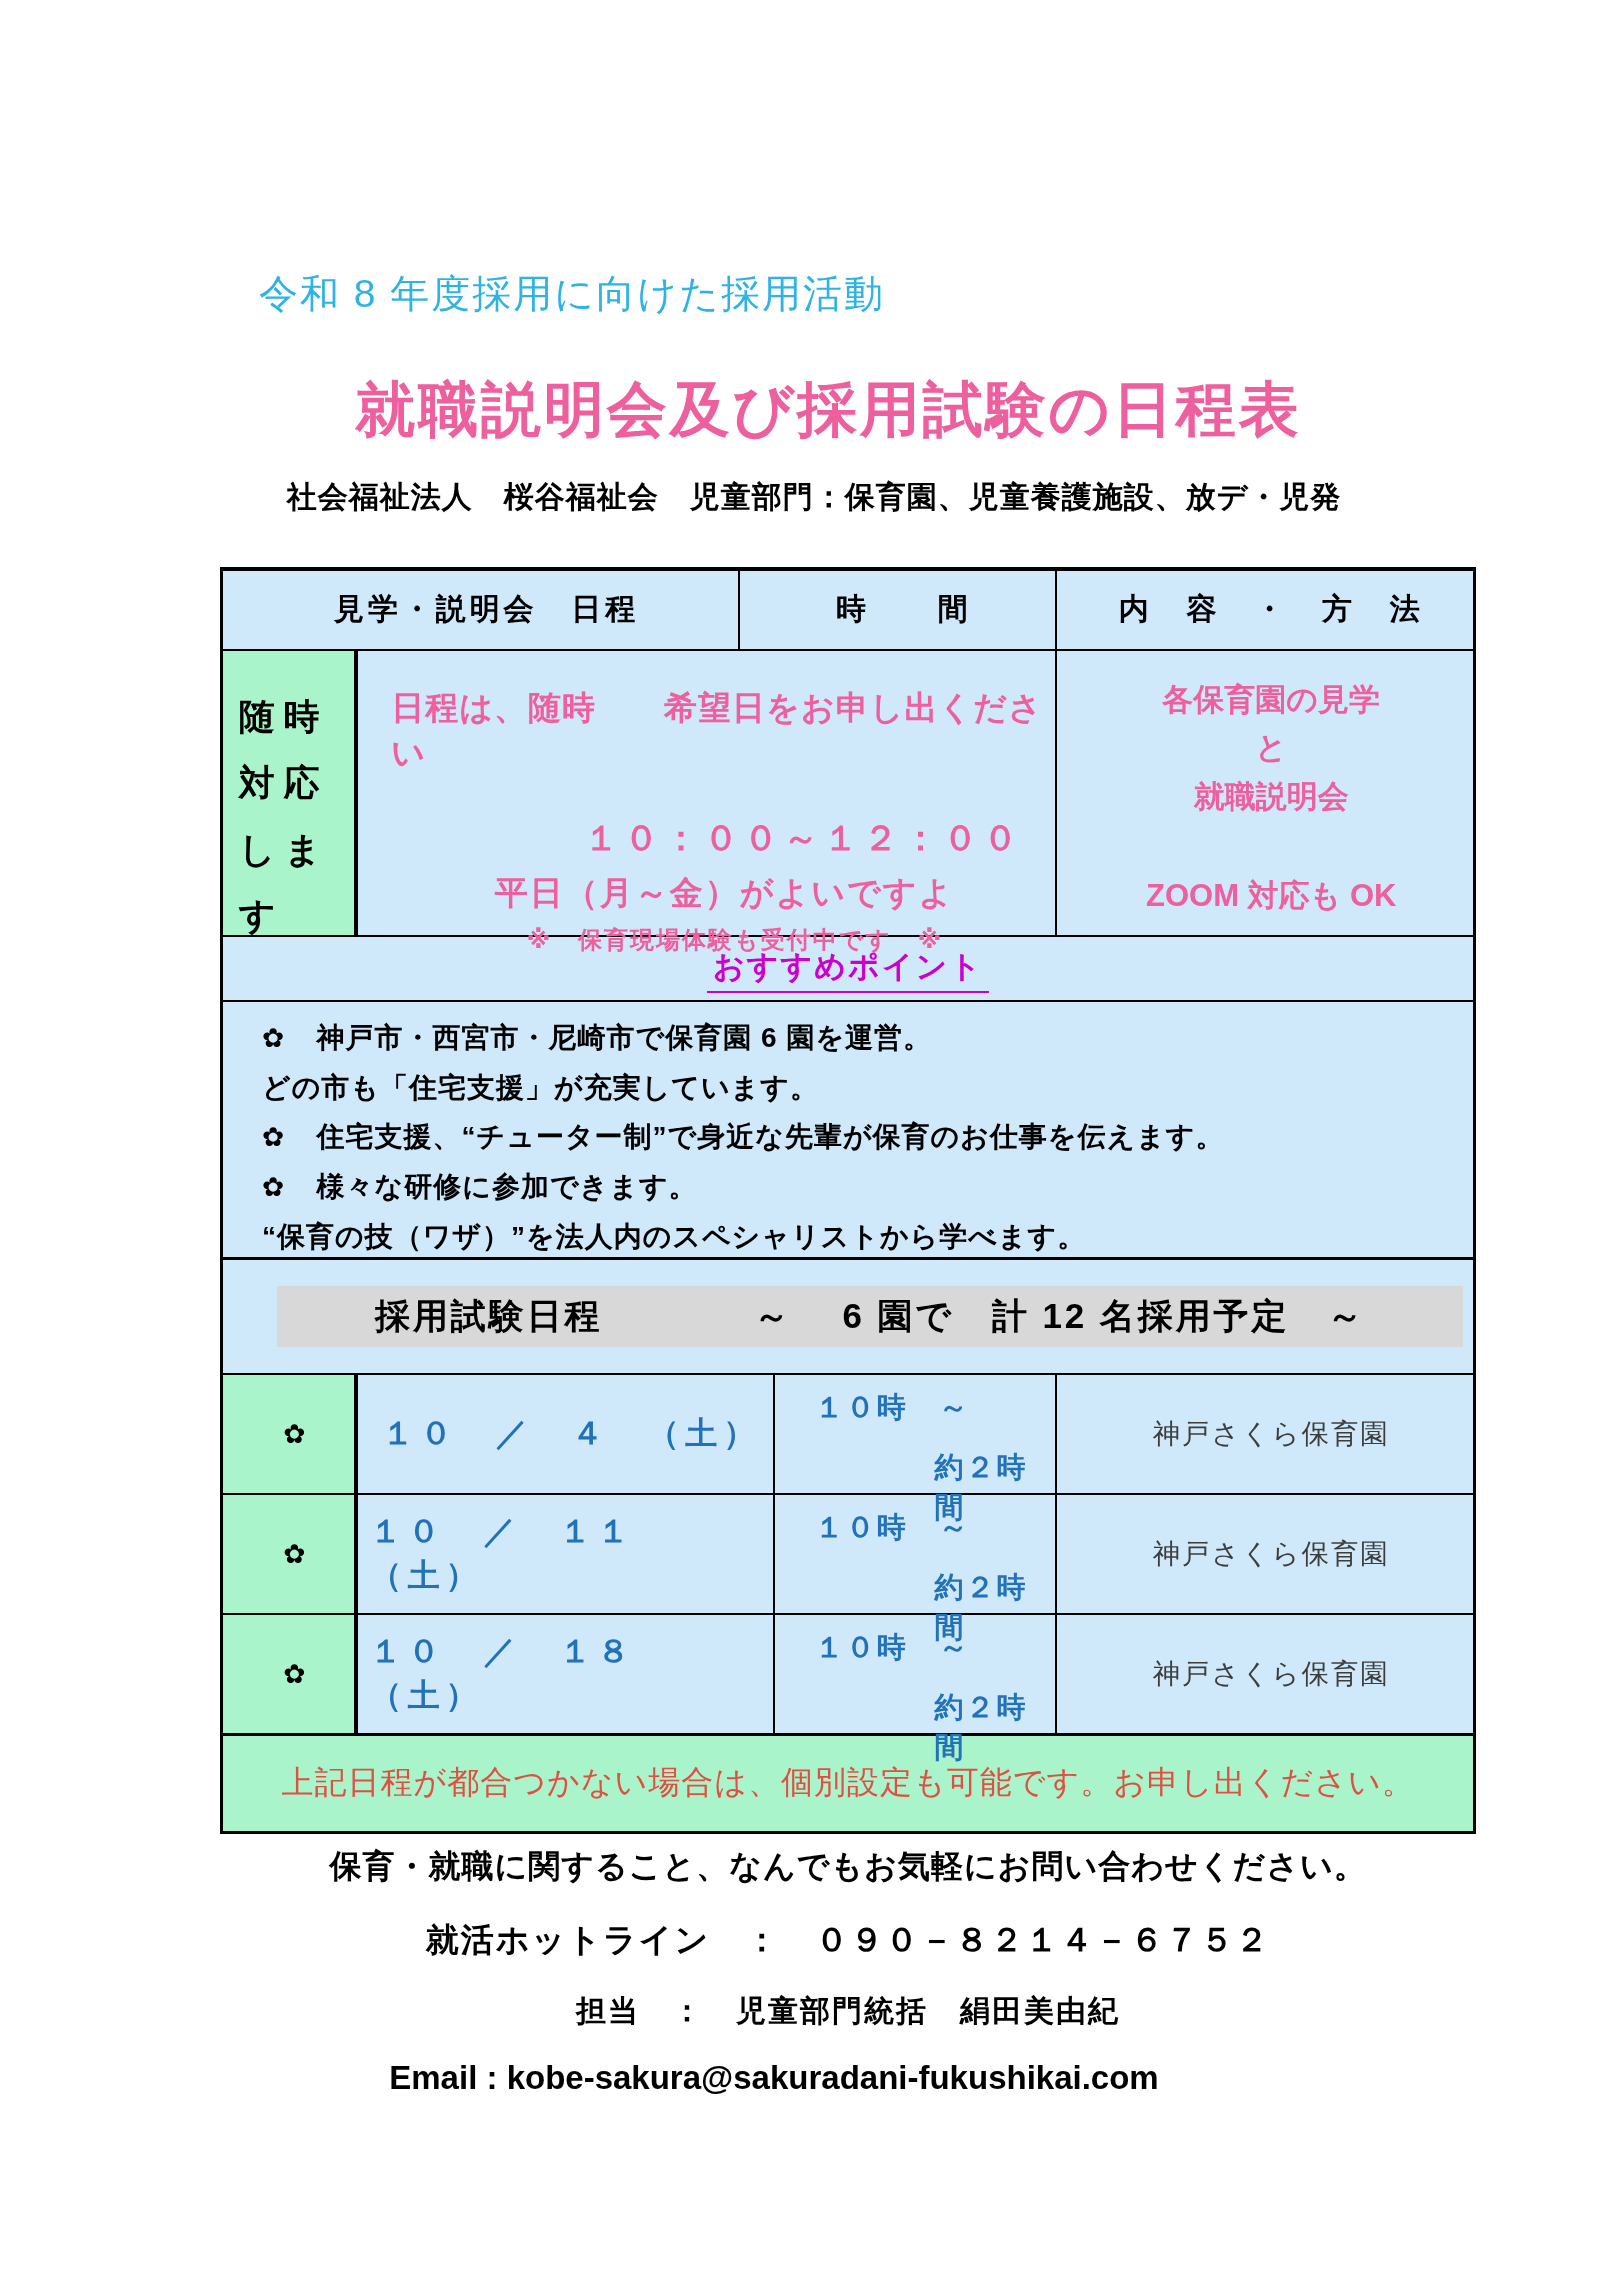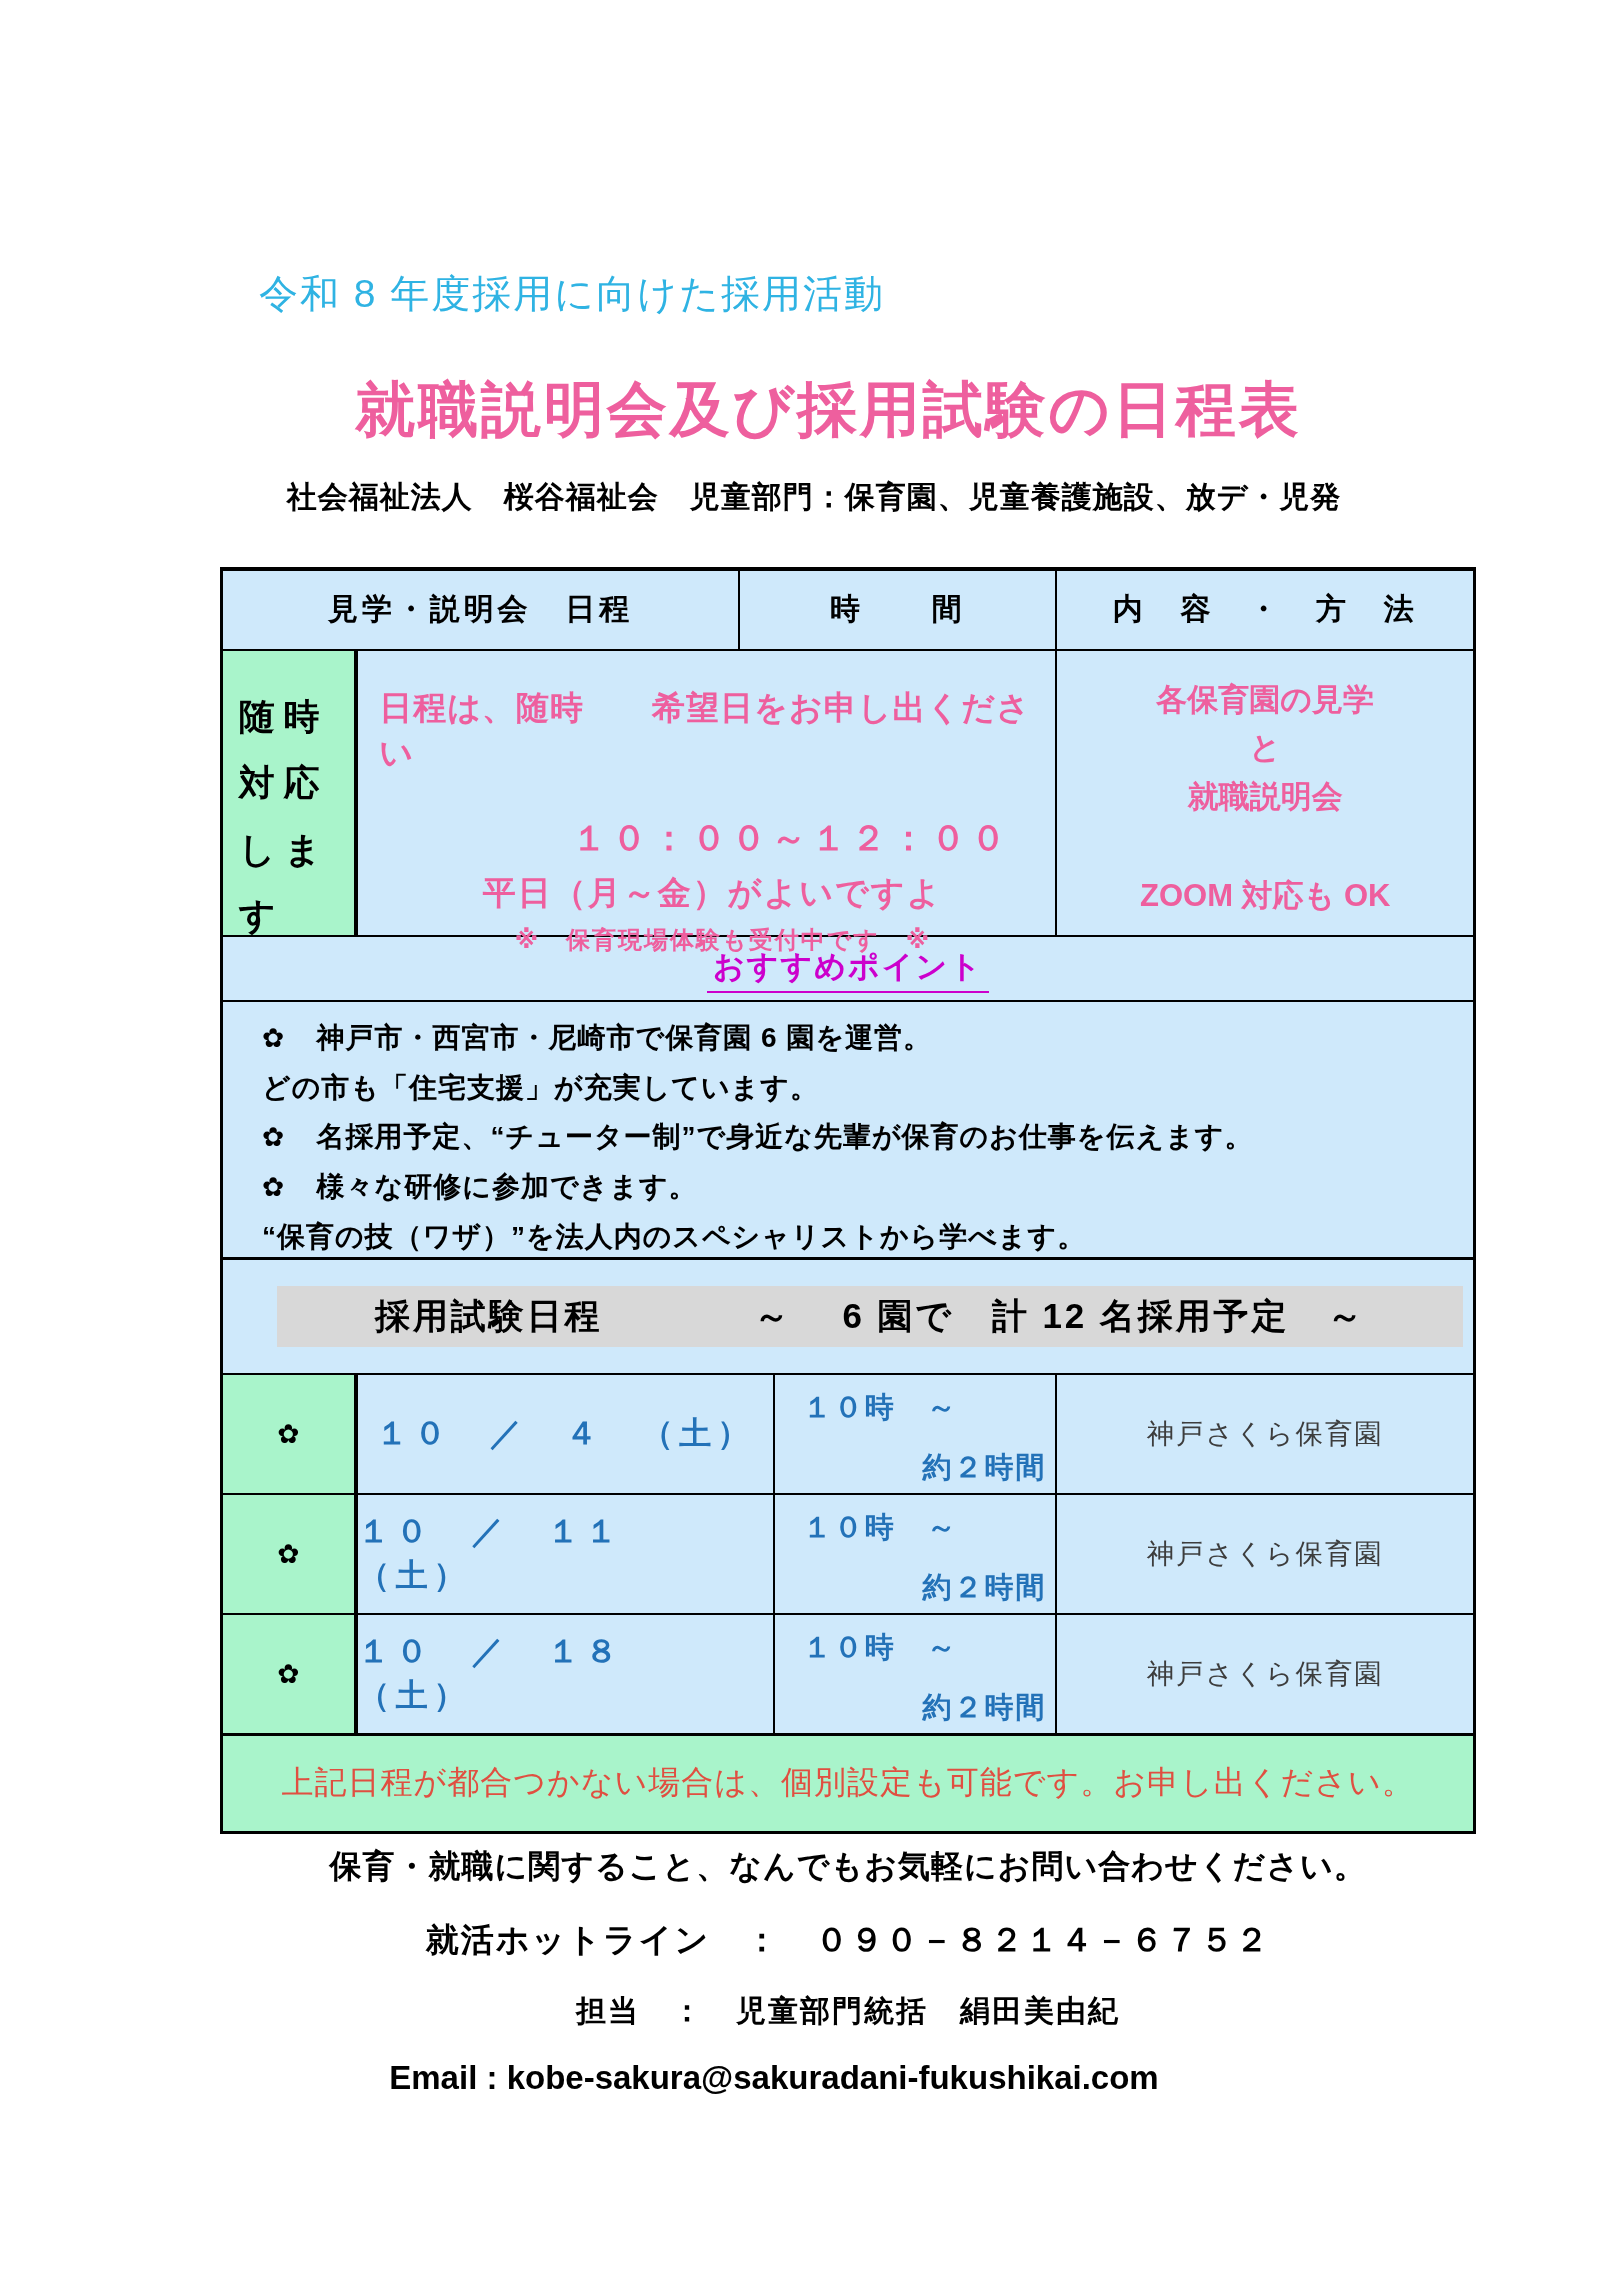--- a/index.html
+++ b/index.html
@@ -26,21 +26,21 @@
 
   
   .sched-table {
     margin-top:49px; width:1256px;
     border:3.9px solid #000; border-top-width:4.9px;
     background:var(--cell_blue,#cfe9fb);
   }
   .t-row { display:flex; border-top:2.9px solid #000; }
   .t-row.first { border-top:none; }
   .t-row.sep-thick { border-top-width:3.9px; }
-  .cell { position:relative; }
+  .cell { position:relative;padding-left:12px; }
   .cell + .cell { border-left:2px solid #000; }
   .cell.green { background:var(--cell_green,#a9f4cb); border-right:2px solid #000; }
   .cell.green + .cell { border-left-width:2px; }
 
   
   .row-header { height:78px; }
   .row-header .cell {
     display:flex; align-items:center; justify-content:center;
     font-size:30px; font-weight:bold; letter-spacing:3.9px;
   }
@@ -149,21 +149,21 @@
         </div>
       </div>
 
       <div class="t-row row-osusume">
         <span class="osusume-label">おすすめポイント</span>
       </div>
 
       <div class="t-row row-recommend">
         <div class="rec-line"><span class="flower">✿</span><span>神戸市・西宮市・尼崎市で保育園 6 園を運営。</span></div>
         <div class="rec-line"><span>どの市も「住宅支援」が充実しています。</span></div>
-        <div class="rec-line"><span class="flower">✿</span><span>名採用予定、“チューター制”で身近な先輩が保育のお仕事を伝えます。</span></div>
+        <div class="rec-line"><span class="flower">✿</span><span>住宅支援、“チューター制”で身近な先輩が保育のお仕事を伝えます。</span></div>
         <div class="rec-line"><span class="flower">✿</span><span>様々な研修に参加できます。</span></div>
         <div class="rec-line"><span>“保育の技（ワザ）”を法人内のスペシャリストから学べます。</span></div>
       </div>
 
       <div class="t-row row-band sep-thick">
         <div class="band">採用試験日程　　　　～　 6 園で　計 12 名採用予定　～</div>
       </div>
 
       <div class="t-row row-exam">
         <div class="cell green ec1">✿</div>

